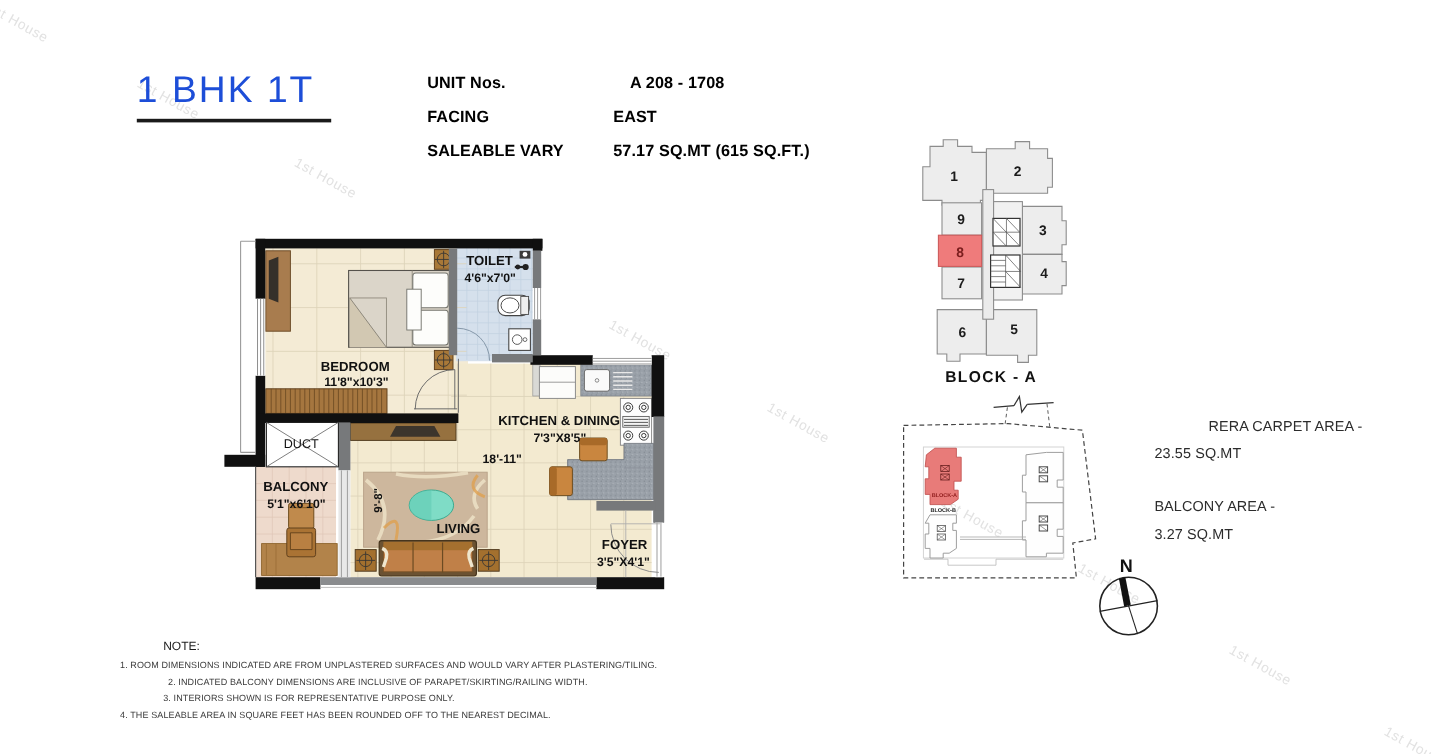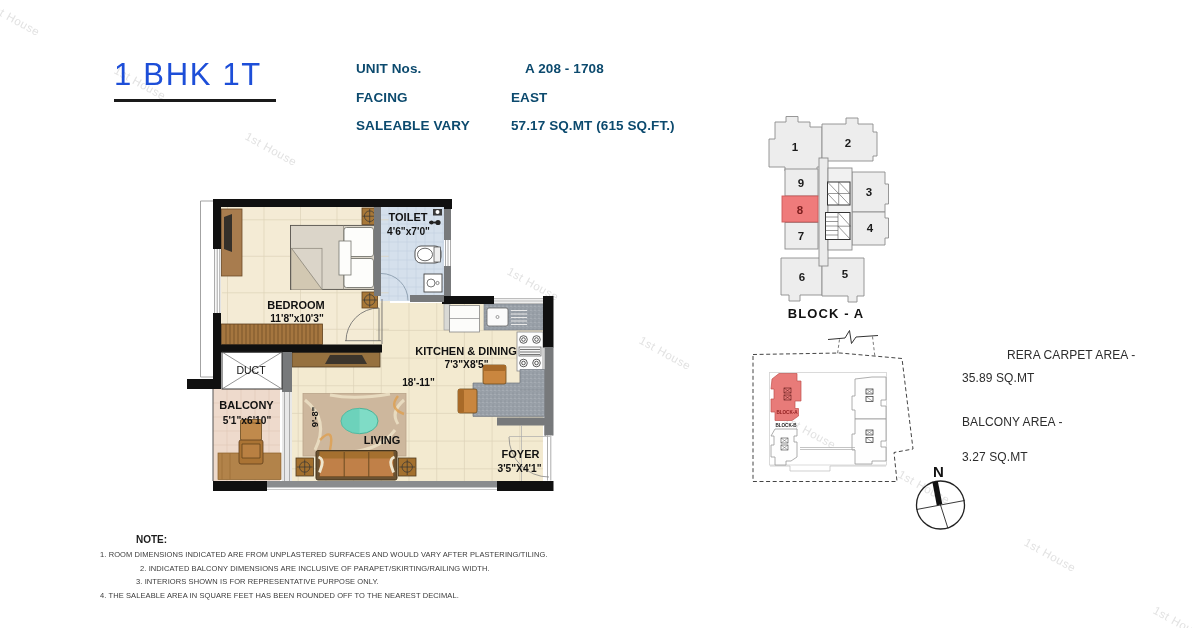--- a/index.html
+++ b/index.html
@@ -4,21 +4,21 @@
 <style>
   * { margin:0; padding:0; box-sizing:border-box; }
   html,body { width:1200px; height:628px; background:#ffffff; overflow:hidden;
     font-family:"Liberation Sans", sans-serif; }
   .abs { position:absolute; }
   .wm { position:absolute; color:#e2e2e2; font-size:11.5px; letter-spacing:0.6px;
     transform:rotate(29deg); transform-origin:0 0; white-space:nowrap; }
   #title { left:114px; top:57px; font-size:31px; letter-spacing:1.7px;
     color:#1d4ed8; font-weight:500; }
   #rule { left:114px; top:99px; width:162px; height:3px; background:#1a1a1a; }
-  .lbl { font-size:13.5px; font-weight:bold; color:#0c4a6e; letter-spacing:0.1px; }
+  .lbl { font-size:13.5px; font-weight:bold; color:#000000; letter-spacing:0.1px; }
   .rera { font-size:12px; font-weight:500; color:#2c2c2c; letter-spacing:0.1px; }
   .note { font-size:7.5px; color:#3a3a3a; letter-spacing:0.1px; white-space:nowrap; }
 </style>
 </head>
 <body>
 <div class="wm" style="left:-8px; top:0px;">1st House</div>
 <div class="wm" style="left:118px; top:64px;">1st House</div>
 <div class="wm" style="left:249px; top:130px;">1st House</div>
 <div class="wm" style="left:511px; top:265px;">1st House</div>
 <div class="wm" style="left:643px; top:334px;">1st House</div>
@@ -31,25 +31,25 @@
 <div class="abs" id="rule"></div>
 
 <div class="abs lbl" style="left:356px; top:61px;">UNIT Nos.</div>
 <div class="abs lbl" style="left:356px; top:90px;">FACING</div>
 <div class="abs lbl" style="left:356px; top:118px;">SALEABLE VARY</div>
 <div class="abs lbl" style="left:511px; top:61px;margin-left:14px;">A 208 - 1708</div>
 <div class="abs lbl" style="left:511px; top:90px;">EAST</div>
 <div class="abs lbl" style="left:511px; top:118px;">57.17 SQ.MT (615 SQ.FT.)</div>
 
 <div class="abs rera" style="left:962px; top:348px;margin-left:45px;">RERA CARPET AREA -</div>
-<div class="abs rera" style="left:962px; top:371px;">35.89 SQ.MT</div>
+<div class="abs rera" style="left:962px; top:371px;">23.55 SQ.MT</div>
 <div class="abs rera" style="left:962px; top:415px;">BALCONY AREA -</div>
-<div class="abs rera" style="left:962px; top:450px;">3.27 SQ.MT</div>
-
-<div class="abs" style="left:100px; top:534px; font-size:10px; font-weight:bold; color:#1c1c1c;padding-left:36px;">NOTE:</div>
+<div class="abs rera" style="left:962px; top:438px;">3.27 SQ.MT</div>
+
+<div class="abs" style="left:100px; top:534px; font-size:10px; font-weight:normal; color:#1c1c1c;padding-left:36px;">NOTE:</div>
 <div class="abs note" style="left:100px; top:550px;">1. ROOM DIMENSIONS INDICATED ARE FROM UNPLASTERED SURFACES AND WOULD VARY AFTER PLASTERING/TILING.</div>
 <div class="abs note" style="left:100px; top:563.6px;padding-left:40px;">2. INDICATED BALCONY DIMENSIONS ARE INCLUSIVE OF PARAPET/SKIRTING/RAILING WIDTH.</div>
 <div class="abs note" style="left:113px; top:577.3px;padding-left:23px;">3. INTERIORS SHOWN IS FOR REPRESENTATIVE PURPOSE ONLY.</div>
 <div class="abs note" style="left:100px; top:591px;">4. THE SALEABLE AREA IN SQUARE FEET HAS BEEN ROUNDED OFF TO THE NEAREST DECIMAL.</div>
 
 <svg class="abs" style="left:185px; top:195px;" width="375" height="302" viewBox="185 195 375 302">
   <defs>
     <pattern id="gran" width="4" height="4" patternUnits="userSpaceOnUse">
       <rect width="4" height="4" fill="#9aa1a9"></rect>
       <circle cx="1" cy="1" r="0.55" fill="#7f868e"></circle>

